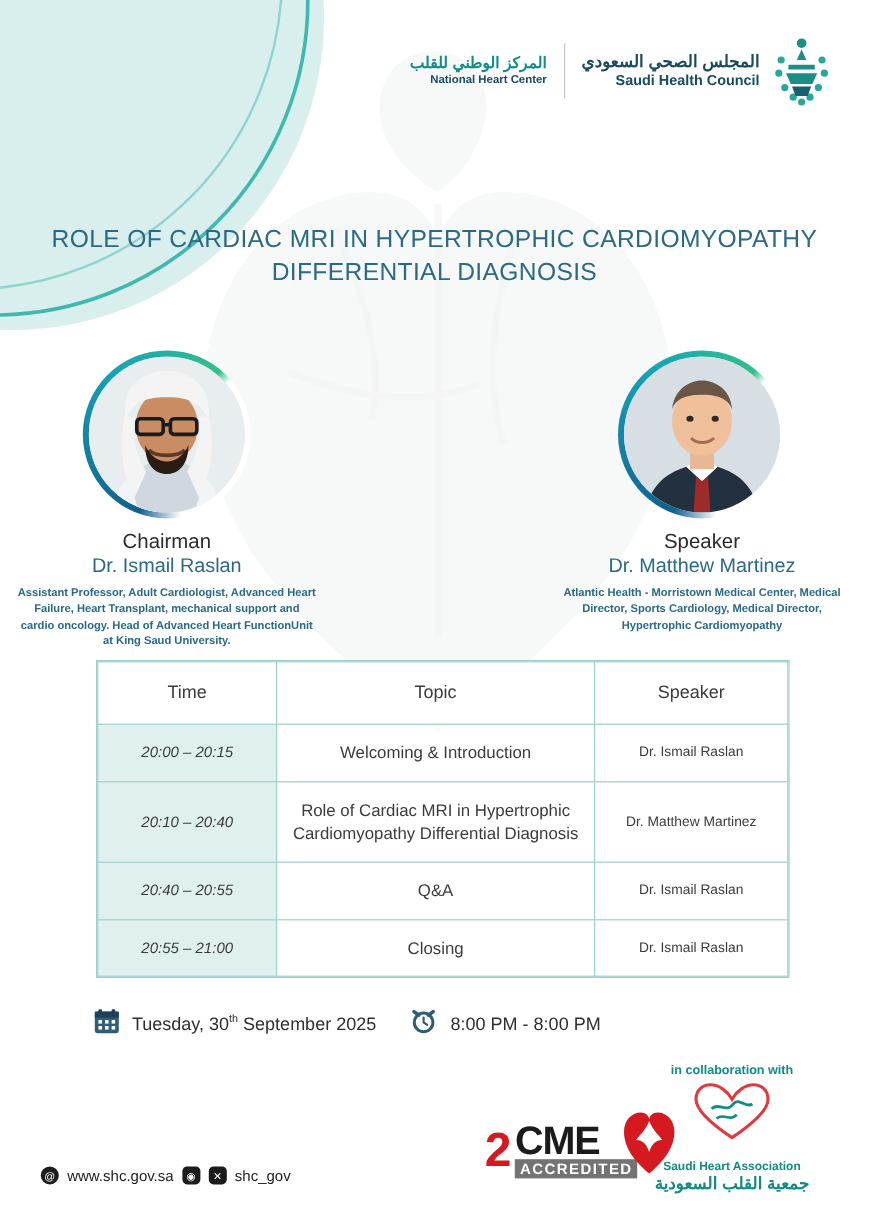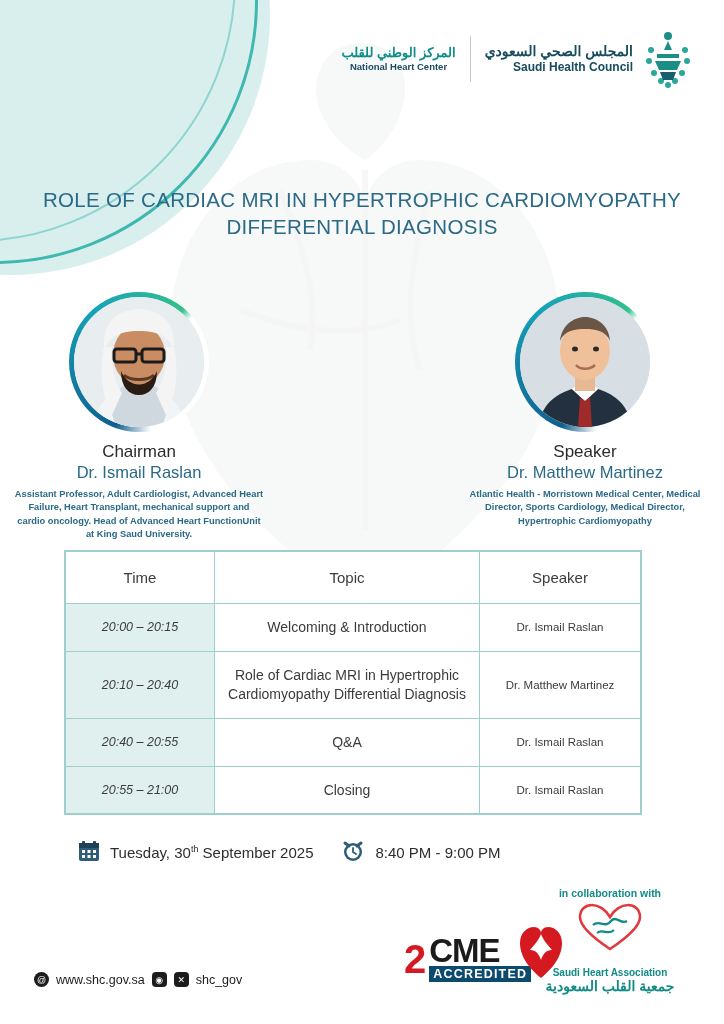--- a/index.html
+++ b/index.html
@@ -69,21 +69,21 @@
   .header {
     position: absolute;
     top: 28px;
     right: 30px;
     display: flex;
     align-items: center;
     gap: 14px;
     z-index: 5;
   }
   .logo-nhc {
-    text-align: center;
+    text-align: right;
     line-height: 1.25;
   }
   .logo-nhc .ar {
     font-size: 13px;
     color: #0e8d8a;
     font-weight: bold;
   }
   .logo-nhc .en {
     font-size: 9.5px;
     color: #1b4a63;
@@ -190,21 +190,21 @@
     font-size: 9.3px;
     color: #2b6a86;
     line-height: 1.45;
     font-weight: bold;
   }
 
   
   .agenda {
     position: absolute;
     top: 550px;
-    left: 64px;
+    left: 80px;
     width: 576px;
     border: 1px solid #9ecfcd;
     z-index: 5;
     background: rgba(255,255,255,0.6);
   }
   .agenda table {
     width: 100%;
     border-collapse: collapse;
   }
   .agenda th, .agenda td {
@@ -313,21 +313,21 @@
     font-size: 33px;
     font-weight: bold;
     color: #1b1b1b;
     letter-spacing: -1px;
     line-height: 0.9;
   }
   .cme-acc {
     font-size: 12.5px;
     font-weight: bold;
     color: #ffffff;
-    background: #0c4a6e;
+    background: #737373;
     letter-spacing: 1.2px;
     padding: 1px 4px;
     text-align: center;
   }
 
   .aha-logo {
     position: absolute;
     left: 518px;
     bottom: 44px;
     width: 46px;
@@ -532,21 +532,21 @@
     </div>
     <div class="dt-item">
       <span>
         <svg width="24" height="24" viewBox="0 0 24 24">
           <circle cx="12" cy="13" r="9" fill="#2f5d78"></circle>
           <circle cx="12" cy="13" r="6.5" fill="#ffffff"></circle>
           <path d="M4 4 L8 7 M20 4 L16 7" stroke="#2f5d78" stroke-width="3" stroke-linecap="round"></path>
           <path d="M12 9 V13 L15 15" stroke="#2f5d78" stroke-width="1.8" fill="none" stroke-linecap="round"></path>
         </svg>
       </span>
-      <span>8:40 PM - 9:00 PM</span>
+      <span>8:00 PM - 8:00 PM</span>
     </div>
   </div>
 
   <div class="footer-contact">
     <div class="contact-line">
       <span class="cicon">@</span>
       <span>www.shc.gov.sa</span>
       <span class="cicon sq">◉</span>
       <span class="cicon sq">✕</span>
       <span>shc_gov</span>

